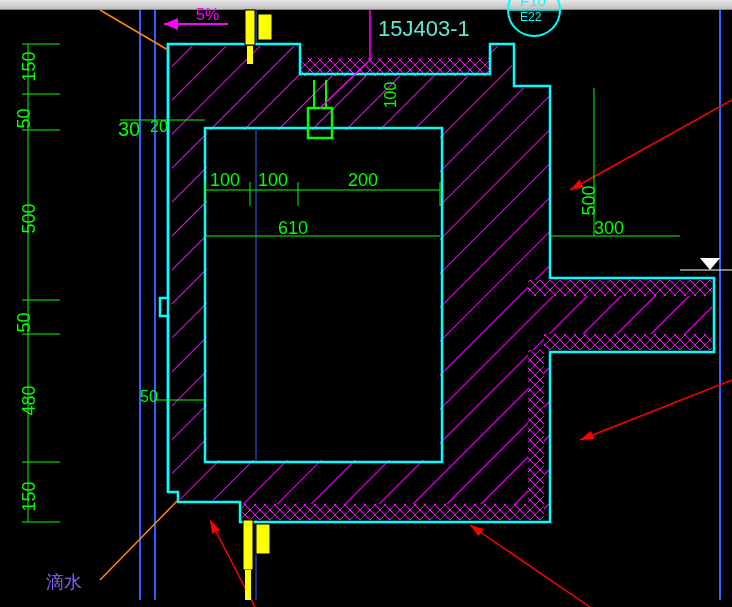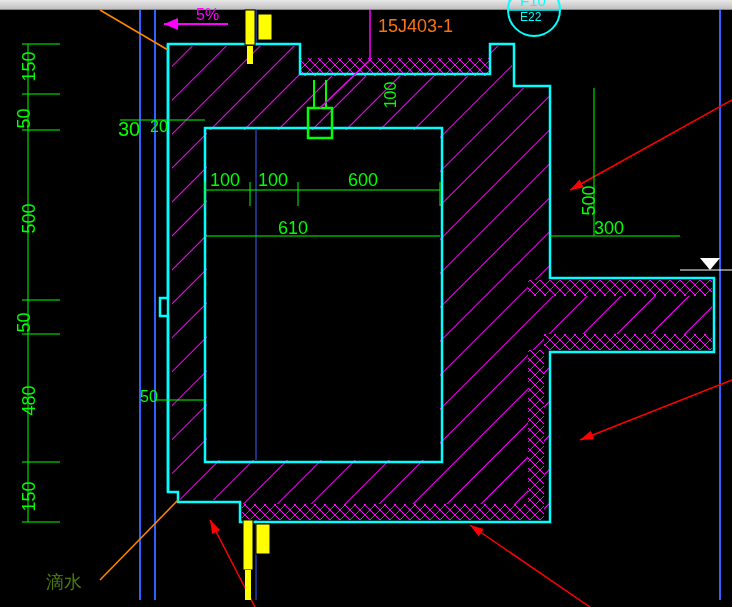--- a/index.html
+++ b/index.html
@@ -2,22 +2,22 @@
 <html><head>
 <meta charset="utf-8">
 <style>
 *{margin:0;padding:0;box-sizing:border-box}
 body{background:#000;width:732px;height:607px;overflow:hidden;font-family:Arial,sans-serif;position:relative}
 .canvas{position:absolute;top:0;left:0;width:732px;height:607px}
 .toolbar{position:absolute;top:0;left:0;right:0;height:10px;background:linear-gradient(#e8e8e8,#c0c0c0);border-bottom:1px solid #888}
 .triangle-marker{position:absolute;width:0;height:0;border-left:10px solid transparent;border-right:10px solid transparent;border-top:12px solid #fff}
 .dim-text{position:absolute;color:#0f0;font-size:18px;font-family:Arial}
 .dim-text-cyan{position:absolute;color:#0ff;font-size:18px}
-.ref-text{position:absolute;color:#f97316;font-size:18px}
-.chinese{position:absolute;color:#4d7c0f;font-size:18px}
+.ref-text{position:absolute;color:#5eead4;font-size:22px}
+.chinese{position:absolute;color:#8b5cf6;font-size:18px}
 .percent{position:absolute;color:#f0f;font-size:16px}
 svg{position:absolute;top:0;left:0}
 </style>
 </head>
 <body>
 
 <div class="toolbar"></div>
 
 <svg class="canvas" width="732" height="607">
   <defs>
@@ -139,21 +139,21 @@
 <span class="dim-text" style="left:14px;top:208px;transform:rotate(-90deg)">500</span>
 <span class="dim-text" style="left:14px;top:312px;transform:rotate(-90deg)">50</span>
 <span class="dim-text" style="left:14px;top:390px;transform:rotate(-90deg)">480</span>
 <span class="dim-text" style="left:14px;top:486px;transform:rotate(-90deg)">150</span>
 
 <span class="dim-text" style="left:118px;top:118px;font-size:20px">30</span>
 <span class="dim-text" style="left:150px;top:118px;font-size:16px">20</span>
 
 <span class="dim-text" style="left:210px;top:170px">100</span>
 <span class="dim-text" style="left:258px;top:170px">100</span>
-<span class="dim-text" style="left:348px;top:170px">600</span>
+<span class="dim-text" style="left:348px;top:170px">200</span>
 <span class="dim-text" style="left:278px;top:218px">610</span>
 <span class="dim-text" style="left:594px;top:218px">300</span>
 
 <span class="dim-text" style="left:378px;top:86px;transform:rotate(-90deg);font-size:16px">100</span>
 <span class="dim-text" style="left:574px;top:190px;transform:rotate(-90deg)">500</span>
 
 <span class="dim-text" style="left:140px;top:388px;font-size:16px">50</span>
 
 <span class="chinese" style="left:46px;top:570px">滴水</span>
 

